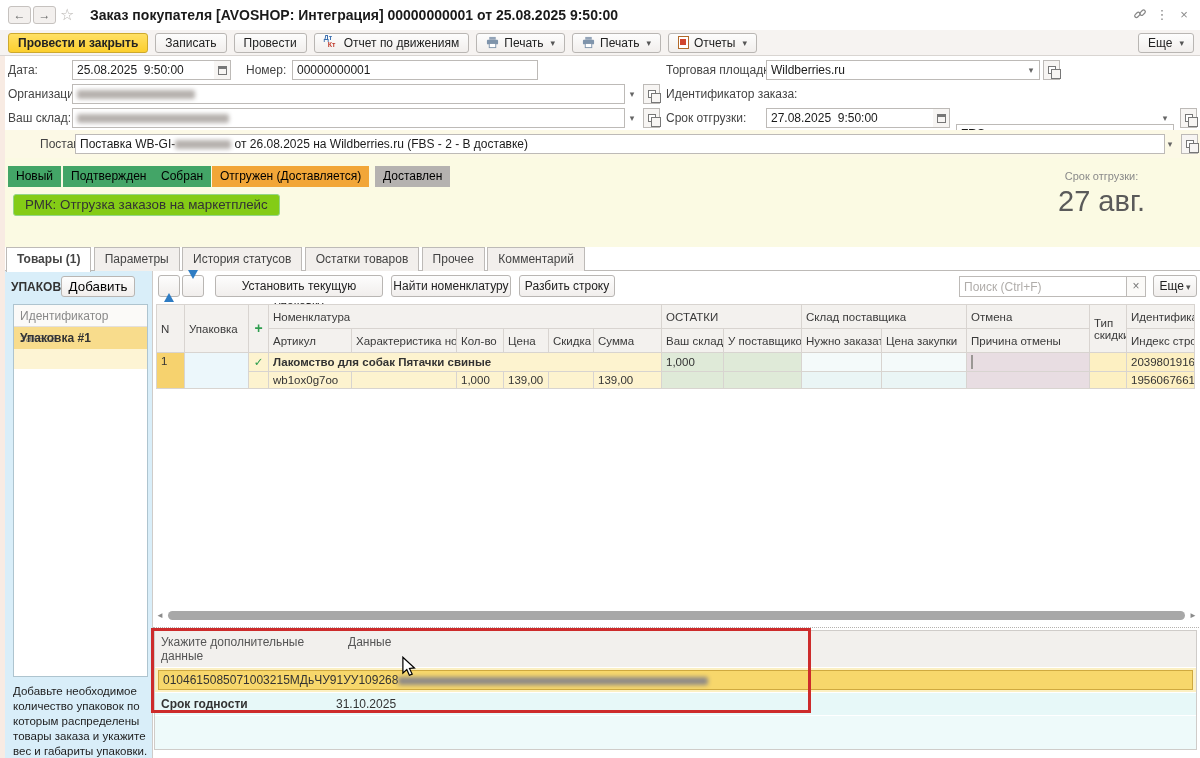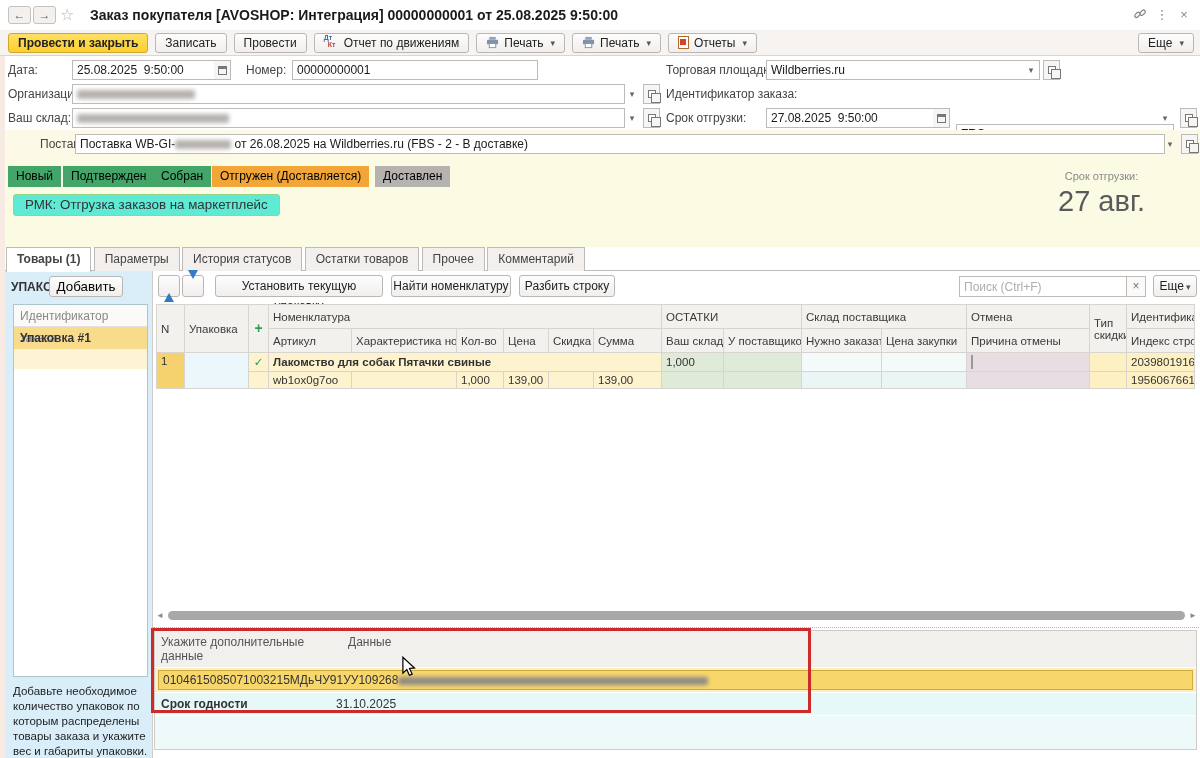--- a/index.html
+++ b/index.html
@@ -39,35 +39,35 @@
   .chooseglyph::after { content:""; position:absolute; left:2px; top:2px; width:8px; height:8px; border:1px solid #777; background:#f7f5f3; }
   .redact { display:inline-block; height:9px; border-radius:2px; background:#b6b1ae; filter:blur(2px); vertical-align:middle; }
   #supplyrow { position:absolute; left:0; top:74px; width:1200px; height:28px; background:#fcf9e6; }
 
   
   #banner { position:absolute; left:0; top:158px; width:1200px; height:89px; background:#fbfae3; }
   .status { position:absolute; top:8px; height:21px; padding:0 8px; line-height:21px; color:#000000; font-size:12px; white-space:nowrap; }
   .st-green { background:#43a567; }
   .st-orange { background:#f2a638; }
   .st-gray { background:#b5b2b0; }
-  #rmkbtn { position:absolute; left:13px; top:36px; height:22px; padding:0 11px; line-height:20px; background:#5eead4; border:1px solid #94d689; border-radius:3px; color:#333; }
+  #rmkbtn { position:absolute; left:13px; top:36px; height:22px; padding:0 11px; line-height:20px; background:#84cc16; border:1px solid #94d689; border-radius:3px; color:#333; }
   #shipblock { position:absolute; right:55px; top:12px; text-align:center; }
   #shiplabel { color:#8a8a8a; font-size:11px; }
   #shipdate { color:#5a5a5a; font-size:29px; margin-top:3px; }
 
   
   #tabstrip { position:absolute; left:0; top:247px; width:1200px; height:24px; border-bottom:1px solid #bdbab7; padding-left:6px; }
   .tab { display:inline-block; height:24px; padding:4px 10px 0; border:1px solid #bdbab7; border-bottom:none; background:#f2efec; color:#444; margin-right:-1px; position:relative; }
   .tab.active { background:#fff; font-weight:bold; height:25px; z-index:2; }
 
   
   #pinkstrip { position:absolute; left:0; top:56px; width:5px; height:702px; background:#f8ebe3; }
   #leftpanel { position:absolute; left:5px; top:271px; width:147px; height:487px; background:#d9eef9; }
   #pkg-title { position:absolute; left:6px; top:9px; font-weight:bold; color:#333; }
-  #pkg-add { position:absolute; left:44px; top:5px; width:74px; height:21px; background:linear-gradient(#fdfdfd,#f1eeec); border:1px solid #b9b6b3; border-radius:3px; text-align:center; line-height:19px; }
+  #pkg-add { position:absolute; left:56px; top:5px; width:74px; height:21px; background:linear-gradient(#fdfdfd,#f1eeec); border:1px solid #b9b6b3; border-radius:3px; text-align:center; line-height:19px; }
   #pkg-list { position:absolute; left:8px; top:33px; width:135px; height:373px; background:#fff; border:1px solid #aec4cf; }
   #pkg-list-header { height:22px; line-height:22px; padding-left:6px; color:#8a8a8a; background:#fbfaf8; border-bottom:1px solid #e3e0dd; }
   .pkg-item { height:22px; line-height:22px; padding-left:6px; font-weight:bold; background:#f8dc8c; }
   .pkg-item-alt { height:20px; background:#fdf4d4; }
   #pkg-note { position:absolute; left:8px; top:413px; width:135px; color:#1d1d1d; font-size:11.5px; line-height:1.3; }
 
   #rightarea { position:absolute; left:152px; top:271px; width:1048px; height:487px; background:#fff; border-left:1px solid #cfccc9; }
 
   
   #tbl-toolbar { position:absolute; left:0; top:0; width:1048px; height:32px; }

